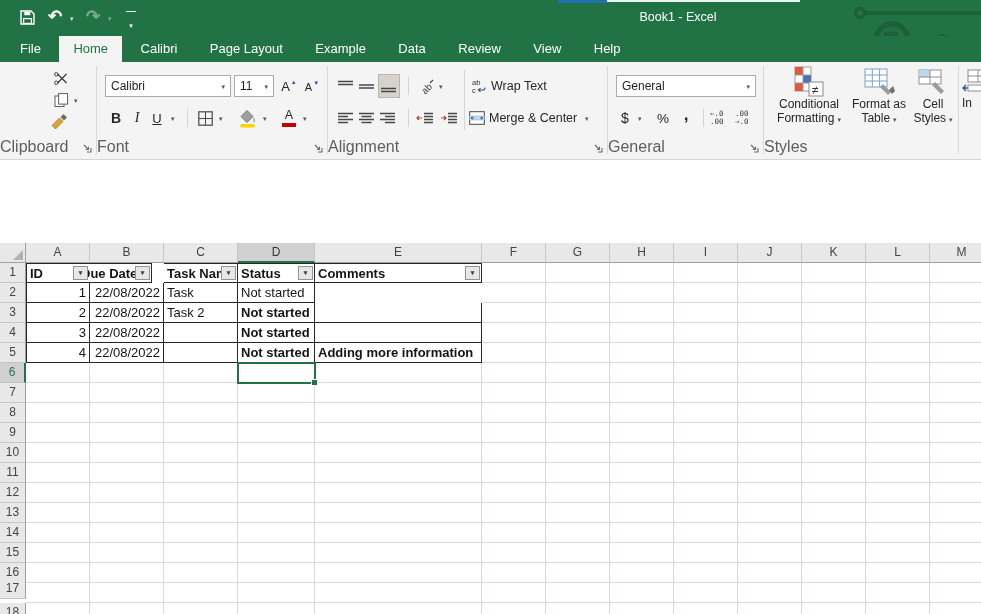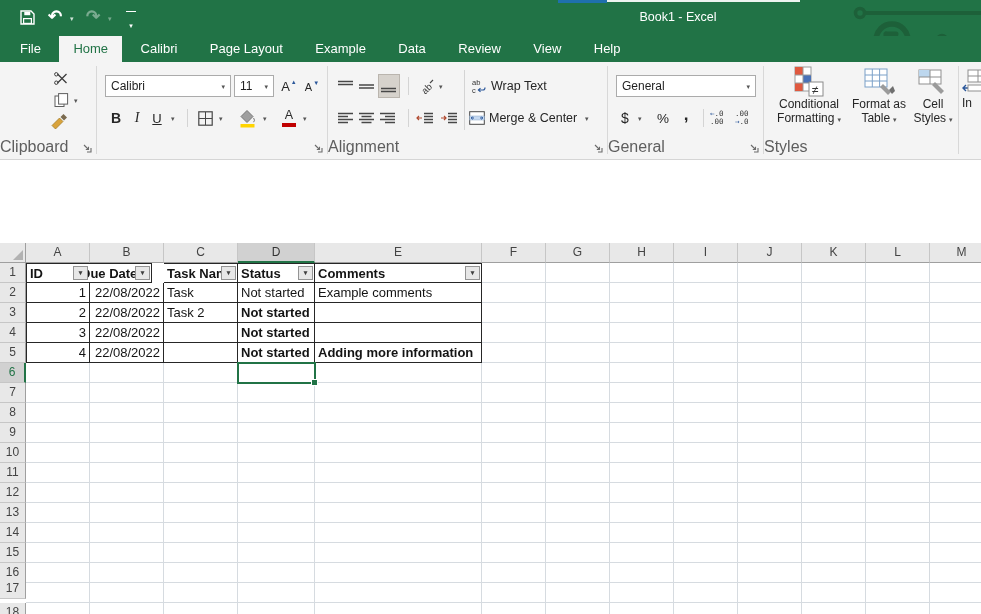--- a/index.html
+++ b/index.html
@@ -174,20 +174,21 @@
         </svg>
       </div>
       <span class="caret abs" style="left:166px;top:53px">▾</span>
       <div class="btn" style="left:182px;top:44px;width:20px;height:24px">
         <div style="display:flex;flex-direction:column;align-items:center">
           <span style="font-size:12.5px;line-height:13px;color:#2b2b2b">A</span>
           <div style="width:14px;height:3.5px;background:#c00000;margin-top:1px"></div>
         </div>
       </div>
       <span class="caret abs" style="left:206px;top:53px">▾</span>
+      <div class="glabel">Font</div>
       <div class="launcher">
         <svg width="10" height="10" viewBox="0 0 10 10">
           <path d="M9 5 V9 H5 M2 2 L6.5 6.5 M6.5 3.8 V6.5 H3.8" fill="none" stroke="#6b6b6b" stroke-width="1.1"></path>
         </svg>
       </div>
     </div>
 
     <div class="grp" style="left:328px;width:279px">
       <div class="btn" style="left:8px;top:13px;width:20px;height:22px">
         <svg width="16" height="13" viewBox="0 0 16 13">
@@ -383,21 +384,20 @@
       <div class="cell" style="left: 674px; top: 20px; width: 64px; height: 20px;"></div>
       <div class="cell" style="left: 738px; top: 20px; width: 64px; height: 20px;"></div>
       <div class="cell" style="left: 802px; top: 20px; width: 64px; height: 20px;"></div>
       <div class="cell" style="left: 866px; top: 20px; width: 64px; height: 20px;"></div>
       <div class="cell" style="left: 930px; top: 20px; width: 64px; height: 20px;"></div>
       <div class="rh" style="left: 0px; top: 40px; width: 26px; height: 20px;">2</div>
       <div class="cell tbl tbl-left r" style="left: 26px; top: 40px; width: 64px; height: 20px;">1</div>
       <div class="cell tbl r" style="left: 90px; top: 40px; width: 74px; height: 20px;">22/08/2022</div>
       <div class="cell tbl" style="left: 164px; top: 40px; width: 74px; height: 20px;">Task</div>
       <div class="cell tbl" style="left: 238px; top: 40px; width: 77px; height: 20px;">Not started</div>
-      <div class="cell tbl" style="left: 315px; top: 40px; width: 167px; height: 20px;">Example comments</div>
       <div class="cell" style="left: 482px; top: 40px; width: 64px; height: 20px;"></div>
       <div class="cell" style="left: 546px; top: 40px; width: 64px; height: 20px;"></div>
       <div class="cell" style="left: 610px; top: 40px; width: 64px; height: 20px;"></div>
       <div class="cell" style="left: 674px; top: 40px; width: 64px; height: 20px;"></div>
       <div class="cell" style="left: 738px; top: 40px; width: 64px; height: 20px;"></div>
       <div class="cell" style="left: 802px; top: 40px; width: 64px; height: 20px;"></div>
       <div class="cell" style="left: 866px; top: 40px; width: 64px; height: 20px;"></div>
       <div class="cell" style="left: 930px; top: 40px; width: 64px; height: 20px;"></div>
       <div class="rh" style="left: 0px; top: 60px; width: 26px; height: 20px;">3</div>
       <div class="cell tbl tbl-left r" style="left: 26px; top: 60px; width: 64px; height: 20px;">2</div>

